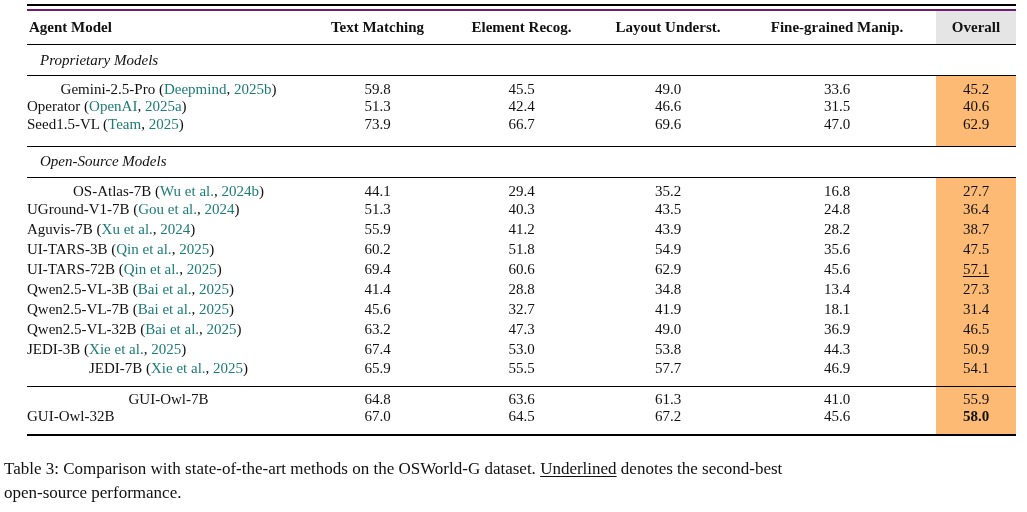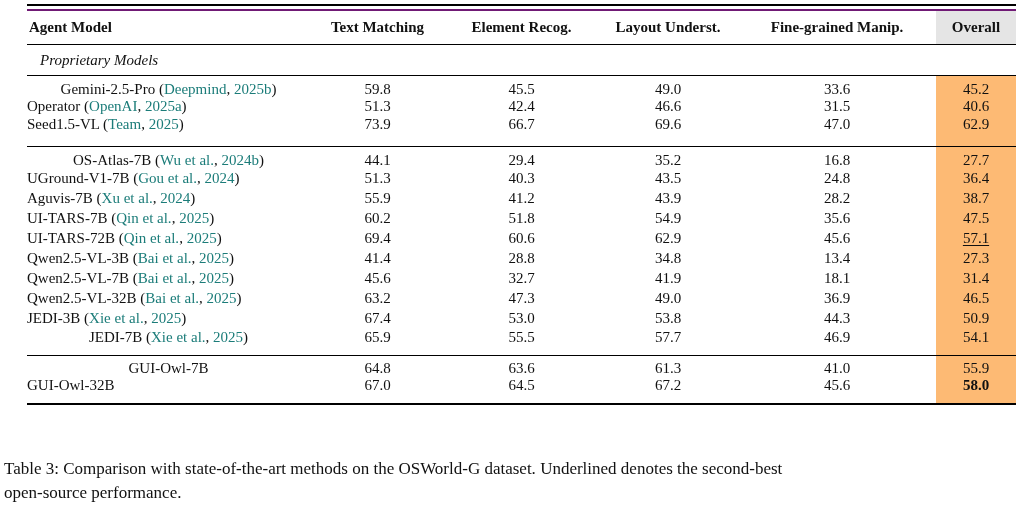--- a/index.html
+++ b/index.html
@@ -31,21 +31,21 @@
   tr.s0.grp-end, tr.s1.grp-end{border-bottom:1.5px solid #000;}
 
   td.model{text-align:left;padding-left:2px;white-space:nowrap;}
   td.num{text-align:center;}
   td.overall{background:#fdba74;}
   .cite{cursor:pointer;text-decoration:none;}
   .ul-val{text-decoration:underline;text-underline-offset:2px;}
   .b-val{font-weight:bold;}
 
   .caption{position:absolute;left:4px;top:457px;width:1021px;font-size:17px;line-height:24px;color:#111;}
-  .caption .ul{text-underline-offset:2px;}
+  .caption .ul{text-decoration:underline;text-underline-offset:2px;}
 </style>
 </head>
 <body>
 
 <div class="page">
 
   <div class="top-rule"></div>
 
   <table class="tbl">
     <colgroup>
@@ -88,20 +88,24 @@
           <td class="num overall"><span>40.6</span></td>
         </tr>
         <tr class="data s0 grp-end">
           <td class="model"><span>Seed1.5-VL</span> (<span class="cite" style="color: rgb(27, 124, 121);">Team</span>, <span class="cite" style="color: rgb(27, 124, 121);">2025</span>)</td>
           <td class="num"><span>73.9</span></td>
           <td class="num"><span>66.7</span></td>
           <td class="num"><span>69.6</span></td>
           <td class="num"><span>47.0</span></td>
           <td class="num overall"><span>62.9</span></td>
         </tr>
+        <tr class="section">
+          <td colspan="5">Open-Source Models</td>
+          <td></td>
+        </tr>
         <tr class="data s1 grp-start">
           <td class="model"><span>OS-Atlas-7B</span> (<span class="cite" style="color: rgb(27, 124, 121);">Wu et al.</span>, <span class="cite" style="color: rgb(27, 124, 121);">2024b</span>)</td>
           <td class="num"><span>44.1</span></td>
           <td class="num"><span>29.4</span></td>
           <td class="num"><span>35.2</span></td>
           <td class="num"><span>16.8</span></td>
           <td class="num overall"><span>27.7</span></td>
         </tr>
         <tr class="data s1">
           <td class="model"><span>UGround-V1-7B</span> (<span class="cite" style="color: rgb(27, 124, 121);">Gou et al.</span>, <span class="cite" style="color: rgb(27, 124, 121);">2024</span>)</td>
@@ -113,21 +117,21 @@
         </tr>
         <tr class="data s1">
           <td class="model"><span>Aguvis-7B</span> (<span class="cite" style="color: rgb(27, 124, 121);">Xu et al.</span>, <span class="cite" style="color: rgb(27, 124, 121);">2024</span>)</td>
           <td class="num"><span>55.9</span></td>
           <td class="num"><span>41.2</span></td>
           <td class="num"><span>43.9</span></td>
           <td class="num"><span>28.2</span></td>
           <td class="num overall"><span>38.7</span></td>
         </tr>
         <tr class="data s1">
-          <td class="model"><span>UI-TARS-7B</span> (<span class="cite" style="color: rgb(27, 124, 121);">Qin et al.</span>, <span class="cite" style="color: rgb(27, 124, 121);">2025</span>)</td>
+          <td class="model"><span>UI-TARS-3B</span> (<span class="cite" style="color: rgb(27, 124, 121);">Qin et al.</span>, <span class="cite" style="color: rgb(27, 124, 121);">2025</span>)</td>
           <td class="num"><span>60.2</span></td>
           <td class="num"><span>51.8</span></td>
           <td class="num"><span>54.9</span></td>
           <td class="num"><span>35.6</span></td>
           <td class="num overall"><span>47.5</span></td>
         </tr>
         <tr class="data s1">
           <td class="model"><span>UI-TARS-72B</span> (<span class="cite" style="color: rgb(27, 124, 121);">Qin et al.</span>, <span class="cite" style="color: rgb(27, 124, 121);">2025</span>)</td>
           <td class="num"><span>69.4</span></td>
           <td class="num"><span>60.6</span></td>

